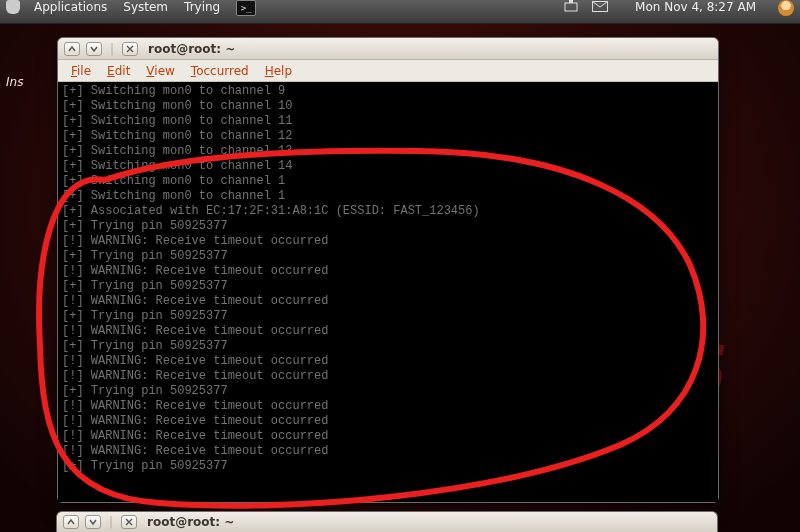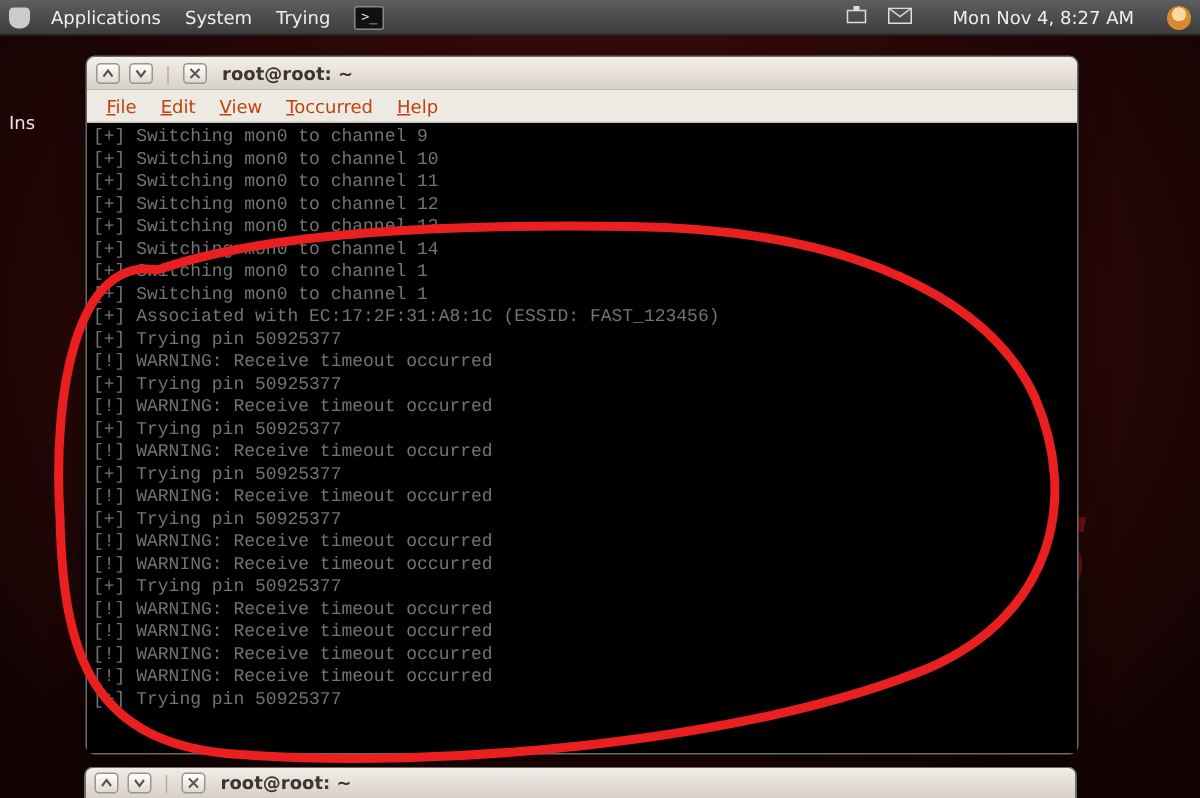--- a/index.html
+++ b/index.html
@@ -2,34 +2,34 @@
 <html><head>
 <meta charset="utf-8">
 <style>
   * { margin: 0; padding: 0; box-sizing: border-box; }
   html, body { width: 800px; height: 532px; overflow: hidden; font-family: "DejaVu Sans", sans-serif; }
   body { background: radial-gradient(ellipse at 50% 40%, #5a1010 0%, #2a0808 55%, #120303 90%); position: relative; }
 
   
   .panel { position: absolute; top: 0; left: 0; right: 0; height: 24px;
            background: linear-gradient(#5e5e5e,#3b3b3b); color: #eee; font-size: 12px;
-           display: flex; align-items: center; padding: 0 6px; border-bottom: 1px solid #222; }
+           display: flex; padding: 0 6px; border-bottom: 1px solid #222; }
   .panel .menu-item { padding: 0 8px; cursor: pointer; }
   .panel .spacer { flex: 1; }
   .panel .tray > span { margin: 0 5px; display: inline-flex; align-items: center; }
   .panel .clock { margin: 0 22px; }
   .gnome-foot { width: 14px; height: 14px; background: #ccc; border-radius: 3px 3px 6px 6px; margin-right: 6px; }
   .term-launcher { width: 20px; height: 16px; background: #111; border: 1px solid #888; border-radius: 2px;
                    display: inline-flex; align-items: center; justify-content: center; margin-left: 8px; cursor: pointer; }
   .term-launcher .prompt { color: #ddd; font-size: 9px; font-family: monospace; }
   .user-icon { width: 16px; height: 16px; border-radius: 50%;
                background: radial-gradient(circle at 50% 35%, #ffd9a0 35%, #d68b2f 36%); }
 
   
-  .desktop-label { position: absolute; left: 6px; top: 75px; color: #f2dede; font-size: 12px; }
+  .desktop-label { position: absolute; left: 6px; top: 75px; color: #f2dede; font-size: 12px; font-style: italic; }
 
   
   .termwin { position: absolute; left: 57px; top: 37px; width: 662px; height: 466px;
              background: #e9e5e0; border: 1px solid #6b6b6b; border-radius: 6px;
              box-shadow: 0 6px 18px rgba(0,0,0,.6); display: flex; flex-direction: column; }
   .titlebar { height: 22px; display: flex; align-items: center; gap: 6px; padding: 0 6px;
               background: linear-gradient(#f3efe9,#d8d2c9); border-bottom: 1px solid #bbb5ac;
               border-radius: 6px 6px 0 0; font-size: 12px; }
   .tb-btn { width: 16px; height: 14px; border: 1px solid #9c968c; border-radius: 3px;
             background: linear-gradient(#fff,#e0dace); display: inline-flex; align-items: center;

